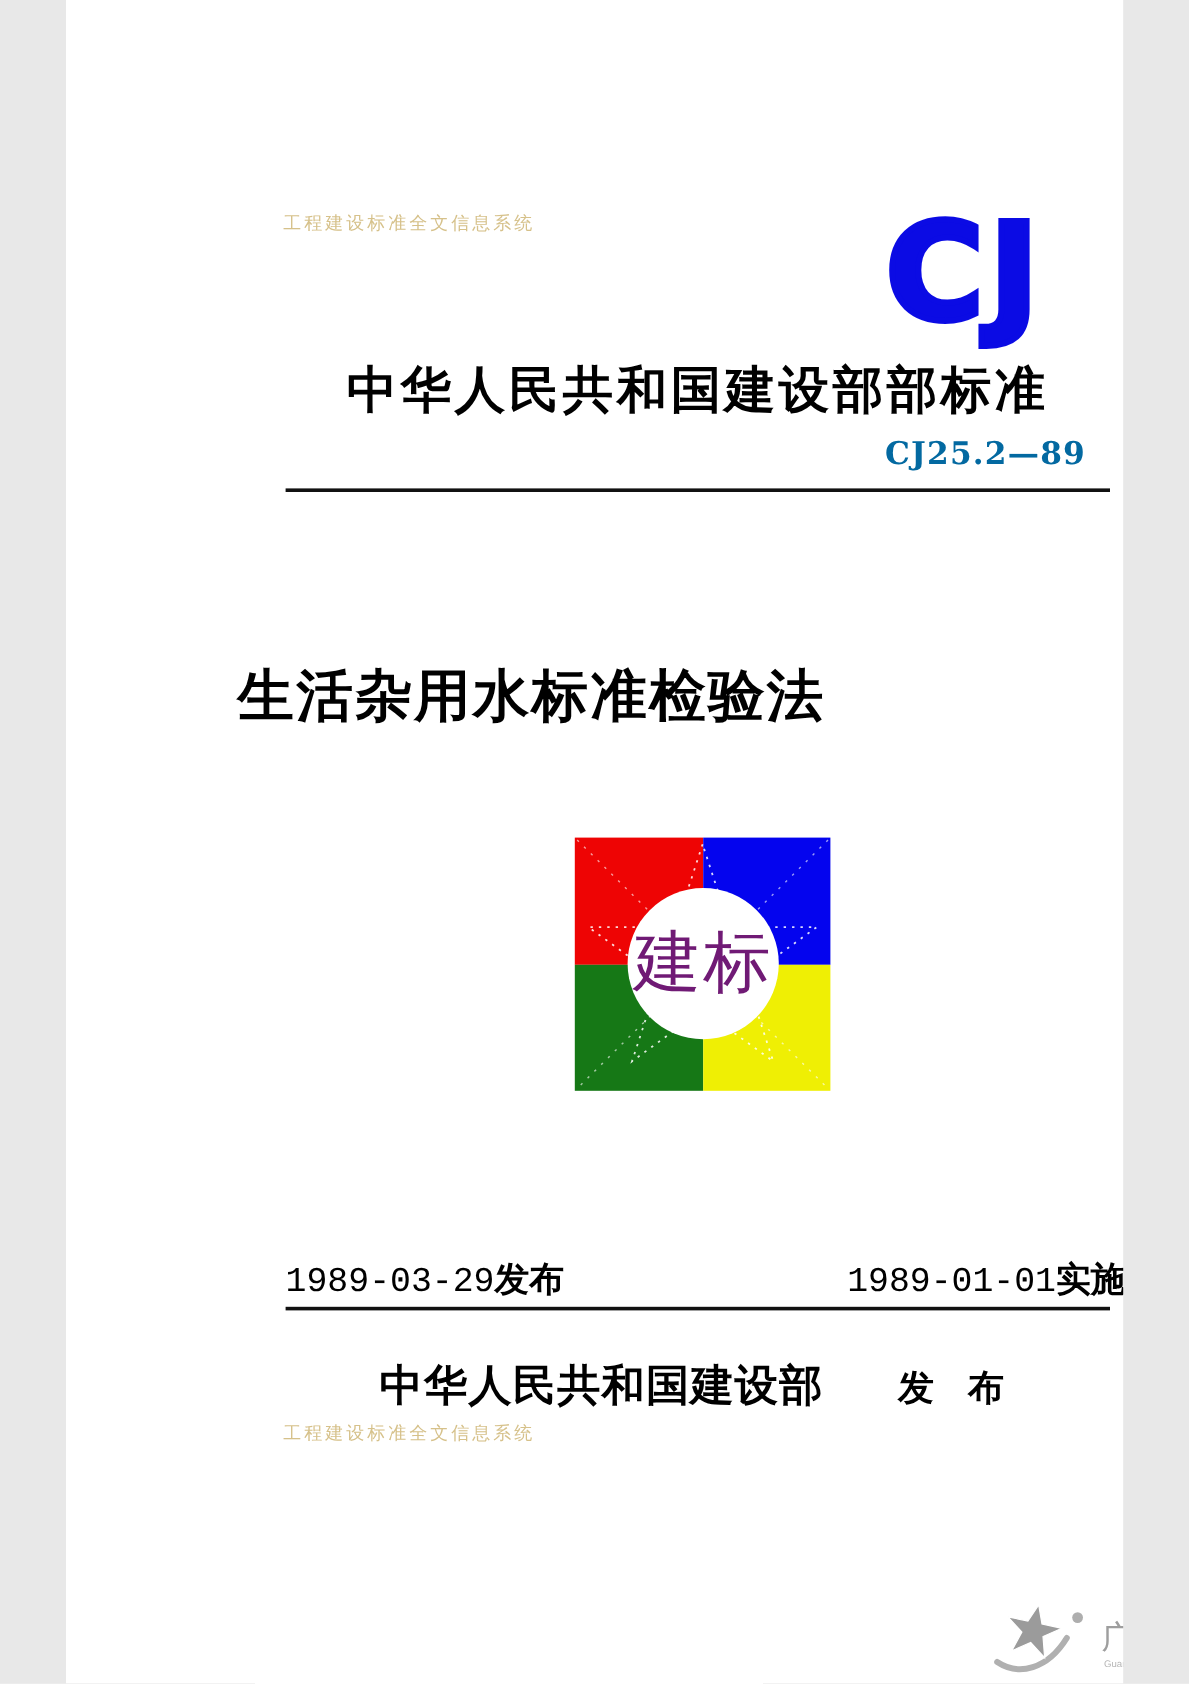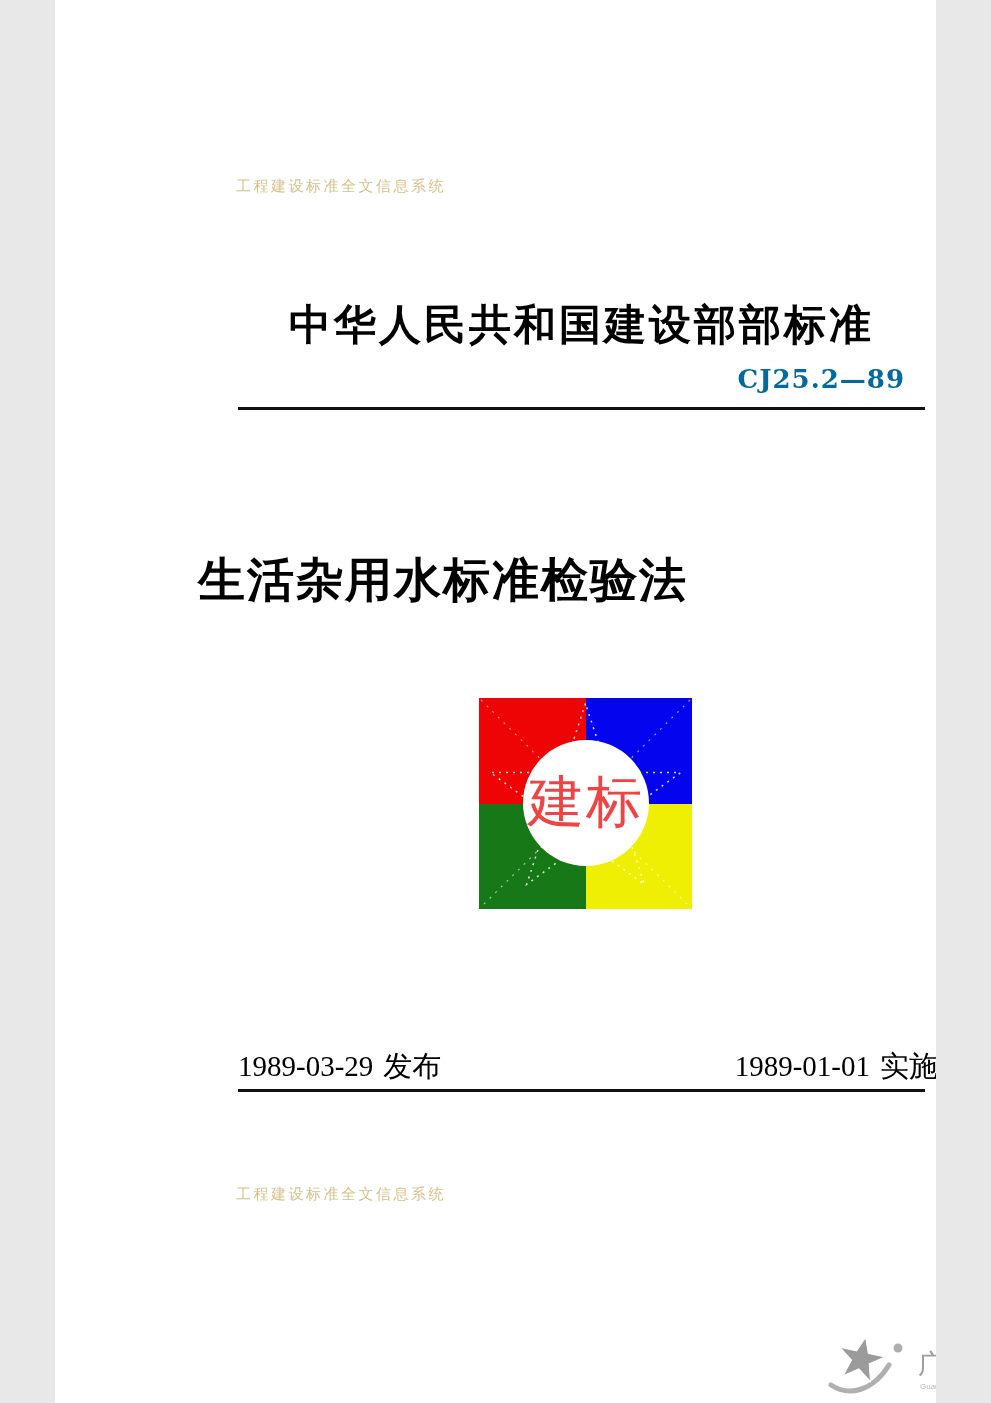--- a/index.html
+++ b/index.html
@@ -106,39 +106,39 @@
     width: 126px;
     height: 126px;
     background: #ffffff;
     border-radius: 50%;
     display: flex;
     align-items: center;
     justify-content: center;
   }
   .emblem .circle .emblem-text {
     font-size: 56px;
-    color: #ef4444;
+    color: #701a75;
     letter-spacing: 2px;
     white-space: nowrap;
     font-family: Liberation Sans, sans-serif;
   }
 
   .dates-row {
     position: absolute;
     left: 183px;
     top: 1047px;
     width: 700px;
     display: flex;
     justify-content: space-between;
     align-items: baseline;
     font-size: 29px;
     color: #000;
   }
-  .dates-row .date-num { font-family: Liberation Serif, serif; }
-  .dates-row .date-label { font-weight: normal; margin-left: 10px; }
+  .dates-row .date-num { font-family: Liberation Mono, monospace; }
+  .dates-row .date-label { font-weight: bold; }
 
   .publisher-row {
     position: absolute;
     left: 183px;
     top: 1131px;
     width: 687px;
     display: flex;
     justify-content: center;
     align-items: baseline;
     white-space: nowrap;
@@ -183,20 +183,21 @@
     white-space: nowrap;
   }
 </style>
 </head>
 <body>
 
 <div class="page">
 
   <div class="watermark top">工程建设标准全文信息系统</div>
 
+  <div class="cj-logo">CJ</div>
 
   <div class="ministry-title">中华人民共和国建设部部标准</div>
 
   <div class="standard-no">CJ25.2—89</div>
 
   <div class="rule top-rule"></div>
 
   <div class="doc-title">生活杂用水标准检验法</div>
 
   <div class="emblem">
@@ -218,20 +219,24 @@
     <div>
       <span class="date-num">1989-03-29</span><span class="date-label">发布</span>
     </div>
     <div>
       <span class="date-num">1989-01-01</span><span class="date-label">实施</span>
     </div>
   </div>
 
   <div class="rule bottom-rule"></div>
 
+  <div class="publisher-row">
+    <span class="publisher-name">中华人民共和国建设部</span>
+    <span class="publish-label">发 布</span>
+  </div>
 
   <div class="watermark bottom">工程建设标准全文信息系统</div>
 
   <div class="site-logo">
     <svg width="92" height="68" viewBox="0 0 92 68">
       <path d="M8,52 C26,64 50,58 66,32" fill="none" stroke="#b0b0b0" stroke-width="5" stroke-linecap="round"></path>
       <g transform="rotate(12 38 26)">
         <polygon points="38,4 44,19 61,19 47,29 52,46 38,36 24,46 29,29 15,19 32,19" fill="#9b9b9b" stroke="#ffffff" stroke-width="1"></polygon>
       </g>
       <circle cx="75" cy="15" r="4.5" fill="#aeaeae"></circle>

